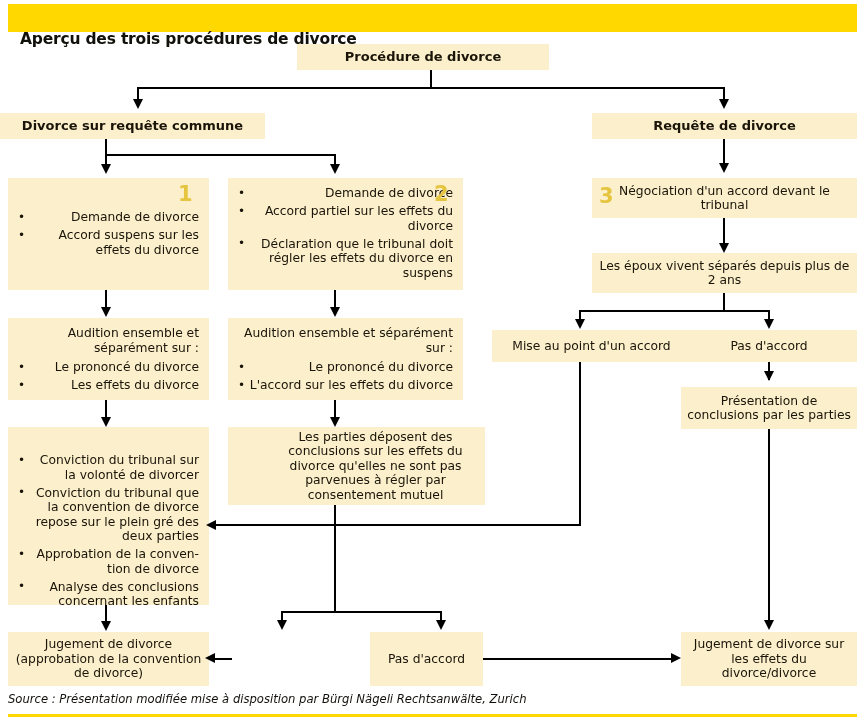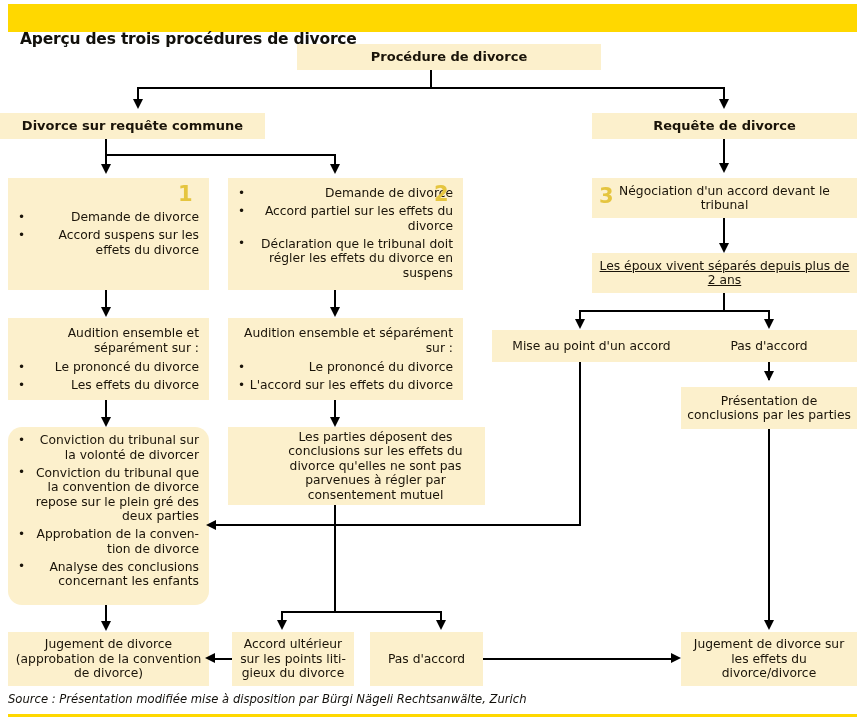--- a/index.html
+++ b/index.html
@@ -104,21 +104,21 @@
   }
 </style>
 </head>
 <body>
 
 <div id="root">
 
   <div class="header-bar"></div>
   <div class="header-title">Aperçu des trois procédures de divorce</div>
 
-  <div class="box title" style="left:297px;top:44px;width:304px;height:26px;">Procédure de divorce</div>
+  <div class="box title" style="left:297px;top:44px;width:252px;height:26px;">Procédure de divorce</div>
 
   <div class="ln vln" style="left:430px;top:70px;height:18px;"></div>
   <div class="ln hln" style="left:137px;top:87px;width:587px;"></div>
   <div class="ln vln" style="left:137px;top:87px;height:14px;"></div>
   <div class="ar ar-down" style="left:132.5px;top:99px;"></div>
   <div class="ln vln" style="left:723px;top:87px;height:14px;"></div>
   <div class="ar ar-down" style="left:718.5px;top:99px;"></div>
 
   <div class="box title" style="left:0;top:113px;width:265px;height:26px;">Divorce sur requête commune</div>
 
@@ -153,21 +153,21 @@
       <ul class="bl">
         <li>Le prononcé du divorce</li>
         <li>Les effets du divorce</li>
       </ul>
     </div>
   </div>
 
   <div class="ln vln" style="left:105px;top:400px;height:22px;"></div>
   <div class="ar ar-down" style="left:100.5px;top:417px;"></div>
 
-  <div class="box left" style="left:8px;top:427px;width:201px;height:178px;padding:6px 10px;border-radius:14px;">
+  <div class="box left" style="left:8px;top:427px;width:201px;height:178px;padding:26px 10px;">
     <div class="inner">
       <ul class="bl">
         <li>Conviction du tribunal sur la volonté de divorcer</li>
         <li>Conviction du tribunal que la convention de divorce repose sur le plein gré des deux parties</li>
         <li>Approbation de la conven-tion de divorce</li>
         <li>Analyse des conclusions concernant les enfants</li>
       </ul>
     </div>
   </div>
 
@@ -205,37 +205,36 @@
 
   <div class="box" style="left:228px;top:427px;width:257px;height:78px;padding-left:44px;">Les parties déposent des conclusions sur les effets du divorce qu'elles ne sont pas parvenues à régler par consentement mutuel</div>
 
   <div class="ln vln" style="left:334px;top:505px;height:107px;"></div>
   <div class="ln hln" style="left:281px;top:611px;width:160px;"></div>
   <div class="ln vln" style="left:281px;top:611px;height:10px;"></div>
   <div class="ar ar-down" style="left:276.5px;top:620px;"></div>
   <div class="ln vln" style="left:440px;top:611px;height:10px;"></div>
   <div class="ar ar-down" style="left:435.5px;top:620px;"></div>
 
-  <div class="box" style="left:232px;top:632px;width:122px;height:54px;">Accord ultérieur sur les points liti-gieux du divorce</div>
 
   <div class="ln hln" style="left:214px;top:658px;width:18px;"></div>
   <div class="ar ar-left" style="left:205px;top:653px;"></div>
 
   <div class="box" style="left:370px;top:632px;width:113px;height:54px;">Pas d'accord</div>
 
   <div class="ln hln" style="left:483px;top:658px;width:190px;"></div>
   <div class="ar ar-right" style="left:671px;top:653px;"></div>
 
   <div class="box" style="left:592px;top:178px;width:265px;height:40px;">Négociation d'un accord devant le tribunal</div>
   <div class="num" style="left:599px;top:186px;">3</div>
 
   <div class="ln vln" style="left:723px;top:218px;height:28px;"></div>
   <div class="ar ar-down" style="left:718.5px;top:243px;"></div>
 
-  <div class="box" style="left:592px;top:253px;width:265px;height:40px;text-decoration:underline;">Les épouх vivent séparés depuis plus de 2 ans</div>
+  <div class="box" style="left:592px;top:253px;width:265px;height:40px;">Les épouх vivent séparés depuis plus de 2 ans</div>
 
   <div class="ln vln" style="left:723px;top:293px;height:18px;"></div>
   <div class="ln hln" style="left:579px;top:310px;width:190px;"></div>
   <div class="ln vln" style="left:579px;top:310px;height:11px;"></div>
   <div class="ar ar-down" style="left:574.5px;top:319px;"></div>
   <div class="ln vln" style="left:768px;top:310px;height:11px;"></div>
   <div class="ar ar-down" style="left:763.5px;top:319px;"></div>
 
   <div class="box" style="left:492px;top:330px;width:199px;height:32px;">Mise au point d'un accord</div>
 

